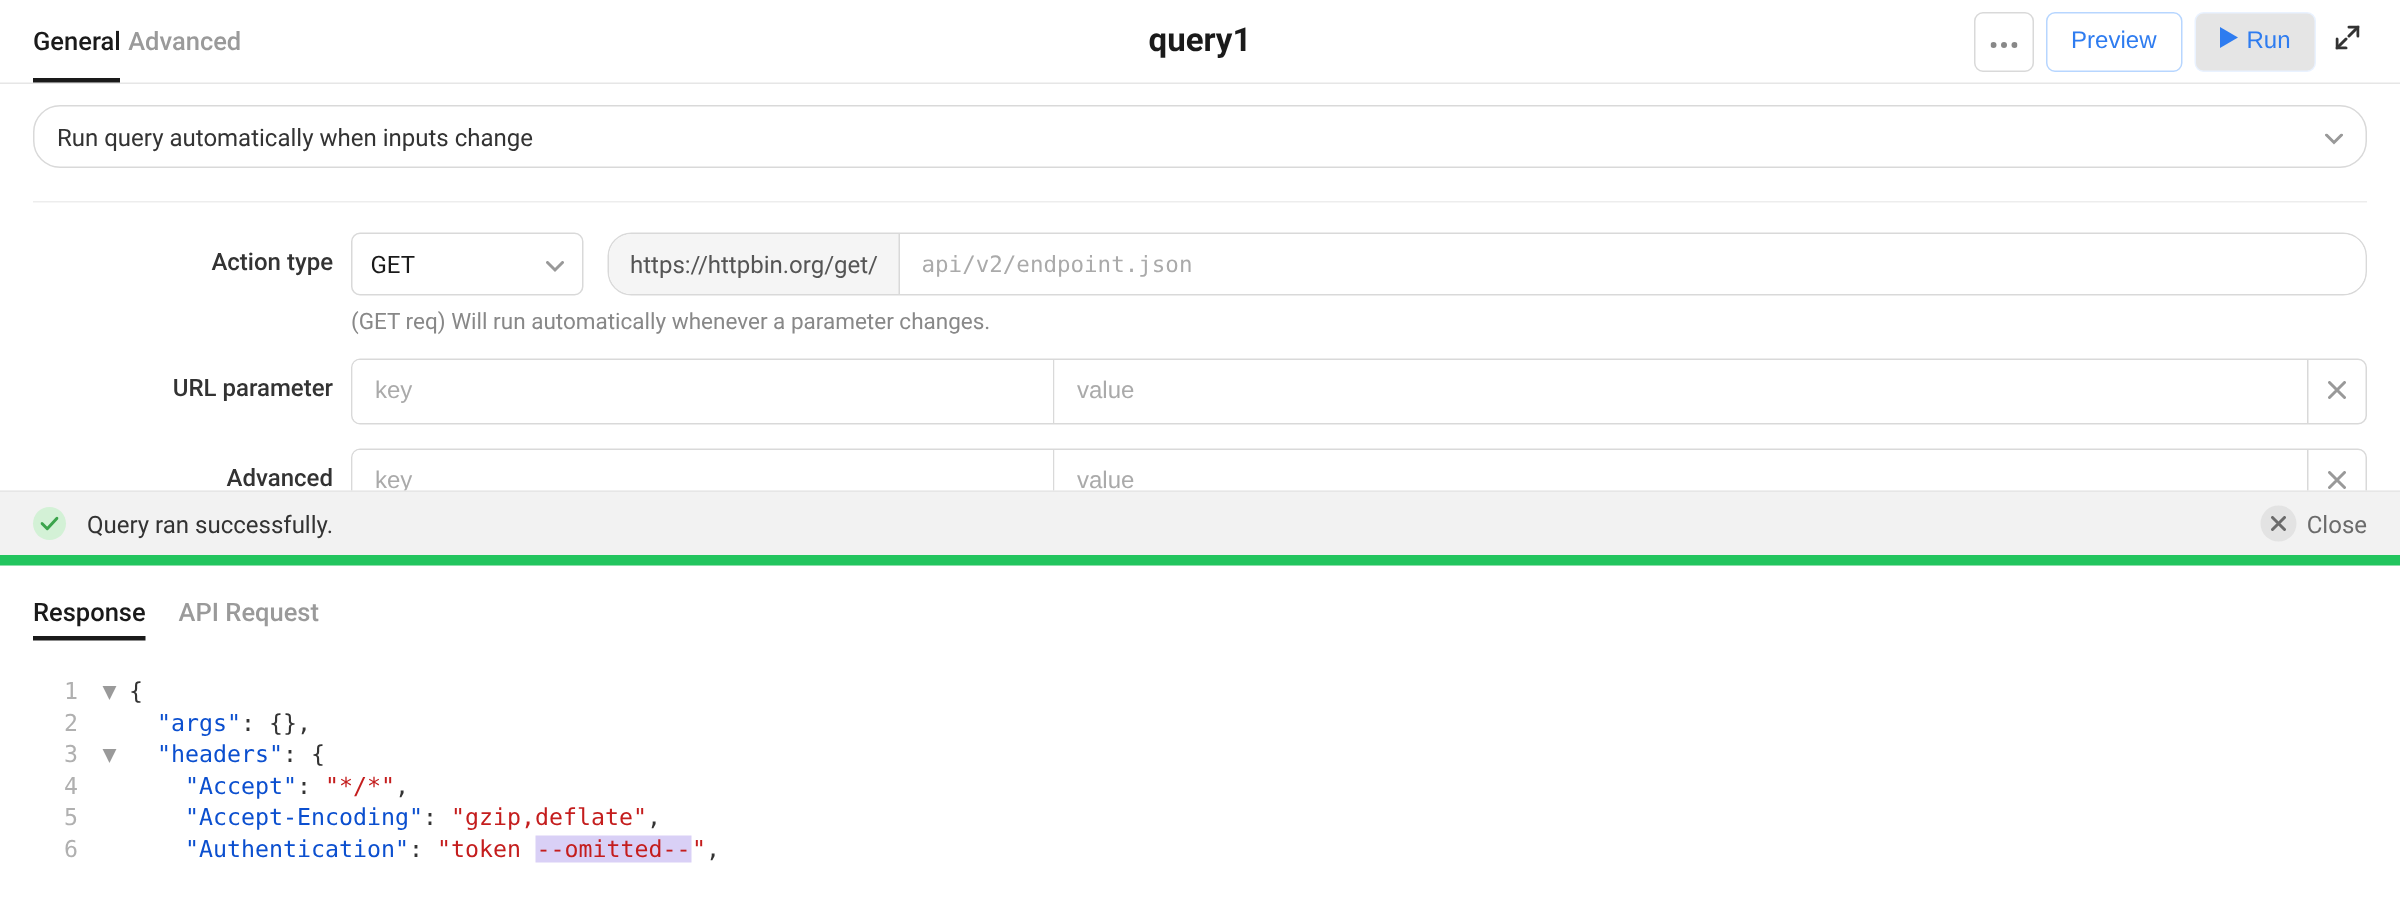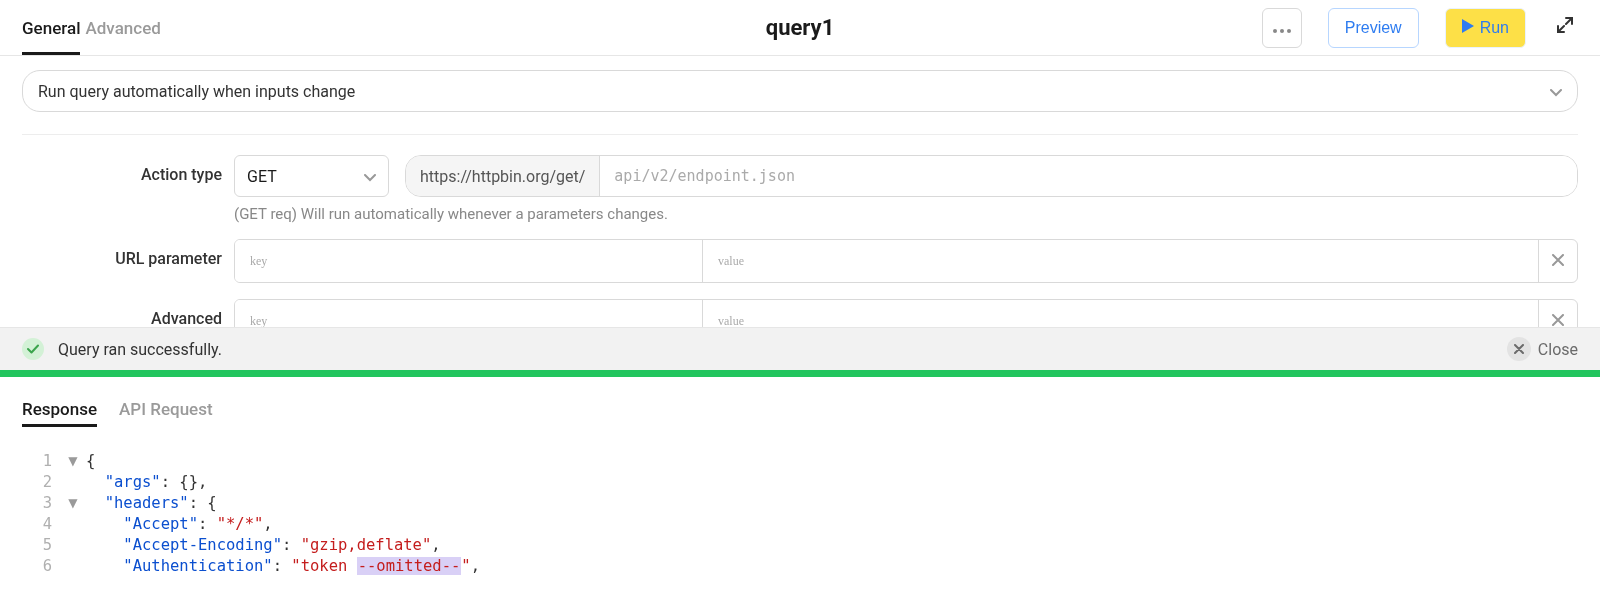--- a/index.html
+++ b/index.html
@@ -54,21 +54,21 @@
     position: absolute;
     left: 50%;
     transform: translateX(-50%);
     font-size: 22px;
     font-weight: 700;
   }
   .header-actions {
     margin-left: auto;
     display: flex;
     align-items: center;
-    gap: 26px;
+    gap: 8px;
   }
   .btn {
     display: inline-flex;
     align-items: center;
     justify-content: center;
     gap: 6px;
     height: 40px;
     padding: 0 16px;
     border-radius: 6px;
     font-size: 16px;
@@ -82,21 +82,21 @@
     width: 40px;
     padding: 0;
     color: #777;
   }
   .btn-preview {
     border: 1px solid #b7d6ff;
     color: #2e7cf0;
     background: #fff;
   }
   .btn-run {
-    background: #fde047;
+    background: #e5e5e5;
     color: #2e7cf0;
     border: 1px solid #e9f2ff;
   }
   .btn-expand {
     color: #555;
     padding: 0 4px;
     font-size: 18px;
   }
 
   
@@ -187,22 +187,22 @@
     display: flex;
     height: 44px;
     border: 1px solid #d9d9d9;
     border-radius: 6px;
     overflow: hidden;
   }
   .kv-input {
     border: none;
     outline: none;
     padding: 0 15px;
-    font-family: Liberation Serif, serif;
-    font-size: 12px;
+    font-family: Liberation Sans, sans-serif;
+    font-size: 16px;
   }
   .kv-input.key { width: 468px; border-right: 1px solid #d9d9d9; }
   .kv-input.val { flex: 1; border-right: 1px solid #d9d9d9; }
   .kv-input::placeholder { color: #aaa; }
   .kv-x {
     width: 38px;
     display: flex;
     align-items: center;
     justify-content: center;
     color: #999;
@@ -359,21 +359,21 @@
             <svg width="12" height="8" viewBox="0 0 12 8">
                 <path d="M1 1 L6 6 L11 1" stroke="#999" stroke-width="2" fill="none" stroke-linecap="round"></path>
               </svg>
           </span>
         </div>
         <div class="url-group">
           <div class="url-base">https://httpbin.org/get/</div>
           <input class="url-path" type="text" placeholder="api/v2/endpoint.json" style="">
         </div>
       </div>
-      <div class="row-hint">(GET req) Will run automatically whenever a parameters changes.</div>
+      <div class="row-hint">(GET req) Will run automatically whenever a parameter changes.</div>
     </div>
   </div>
 
   <div class="row">
     <div class="row-label">URL parameter</div>
     <div class="row-body">
       <div class="kv-row">
         <input class="kv-input key" type="text" placeholder="key" style="">
         <input class="kv-input val" type="text" placeholder="value" style="">
         <div class="kv-x">

